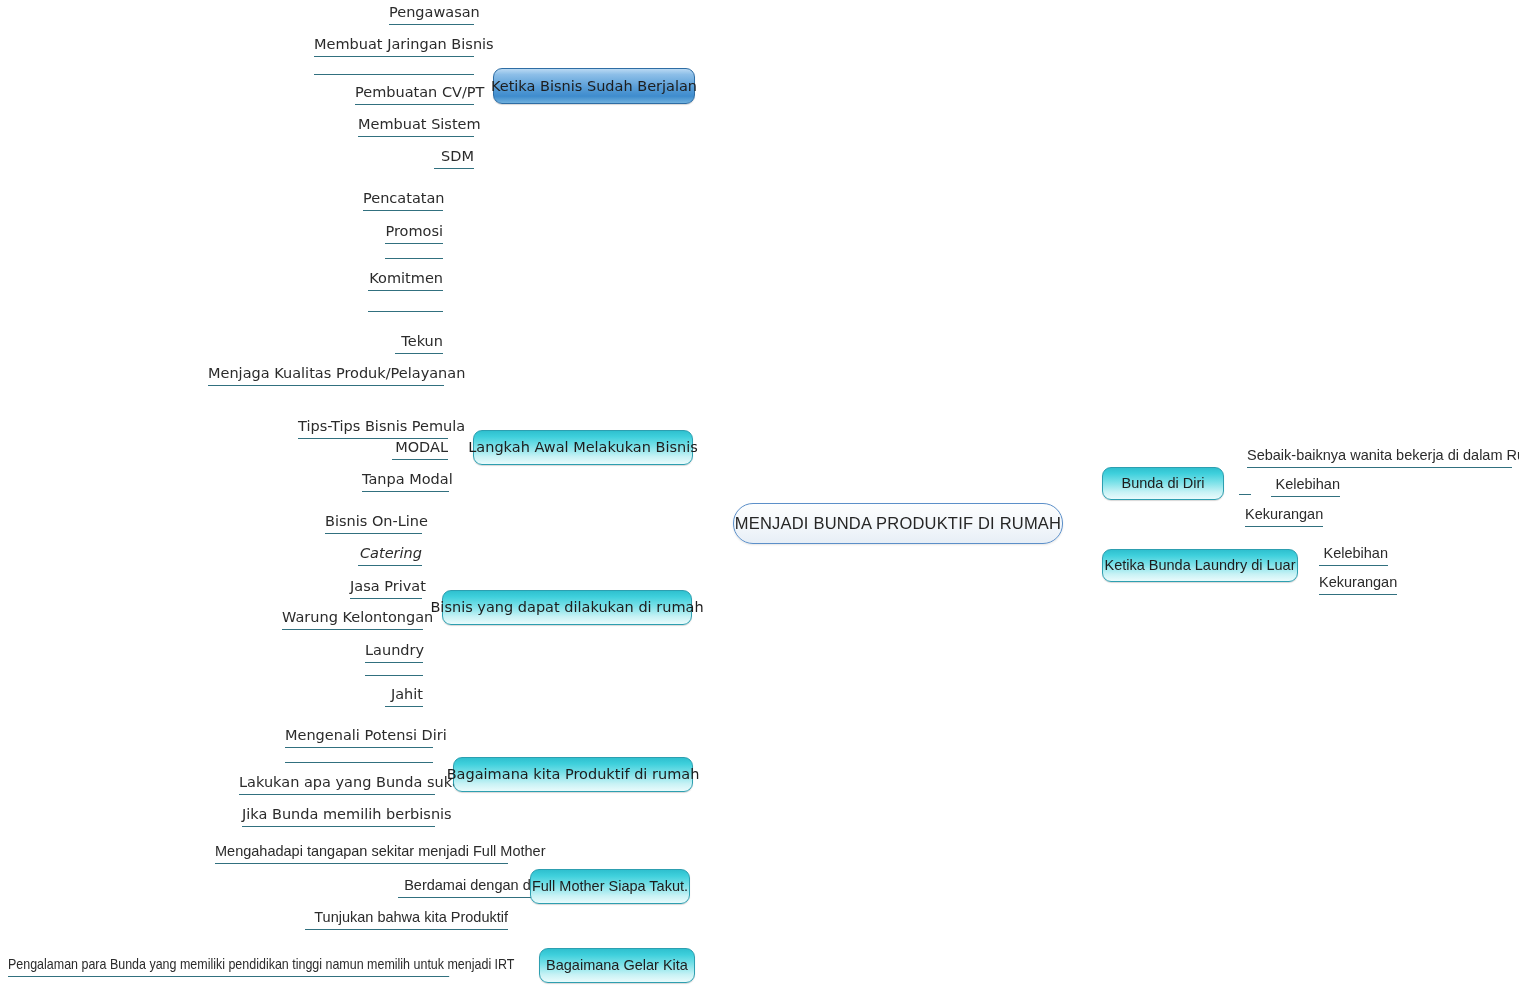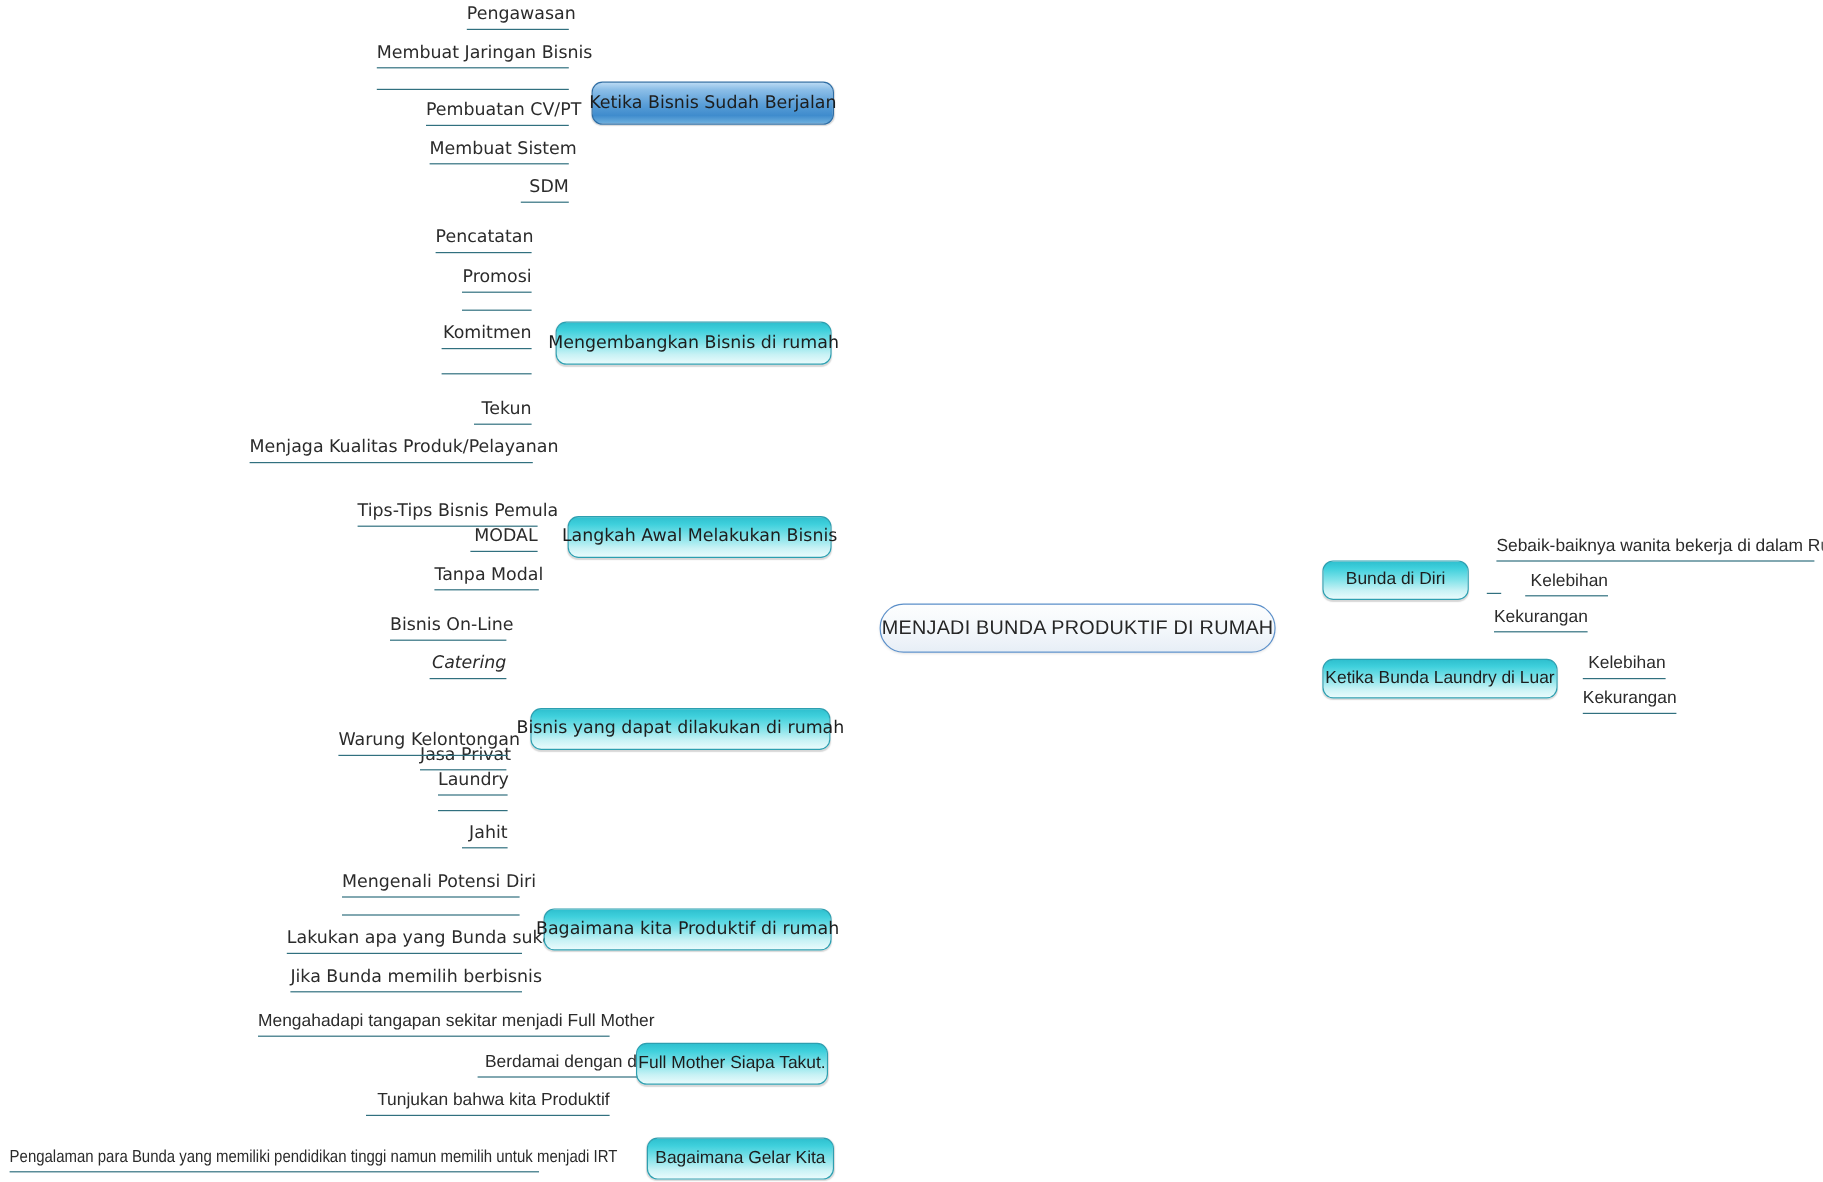--- a/index.html
+++ b/index.html
@@ -98,28 +98,27 @@
     <div class="leaf" style="left: 358px; top: 116px; width: 116px; text-align: right;">Membuat Sistem</div>
     <div class="leaf" style="left: 434px; top: 148px; width: 40px; text-align: right;">SDM</div>
     <div class="node blue" style="left: 493px; top: 68px; width: 202px; height: 36px;">Ketika Bisnis Sudah Berjalan</div>
     <div class="leaf" style="left: 363px; top: 190px; width: 80px; text-align: right;">Pencatatan</div>
     <div class="leaf" style="left: 385px; top: 223px; width: 58px; text-align: right;">Promosi</div>
     <div class="leaf stub" style="left: 385px; top: 258px; width: 58px;"></div>
     <div class="leaf" style="left: 368px; top: 270px; width: 75px; text-align: right;">Komitmen</div>
     <div class="leaf stub" style="left: 368px; top: 311px; width: 75px;"></div>
     <div class="leaf" style="left: 395px; top: 333px; width: 48px; text-align: right;">Tekun</div>
     <div class="leaf" style="left: 208px; top: 365px; width: 236px; text-align: right;">Menjaga Kualitas Produk/Pelayanan</div>
-    <div class="node teal" style="left: 463px; top: 268px; width: 230px; height: 36px;">Mengembangkan Bisnis di rumah</div>
     <div class="leaf" style="left: 298px; top: 418px; width: 150px; text-align: right;">Tips-Tips Bisnis Pemula</div>
     <div class="leaf" style="left: 392px; top: 439px; width: 56px; text-align: right;">MODAL</div>
     <div class="leaf" style="left: 362px; top: 471px; width: 87px; text-align: right;">Tanpa Modal</div>
     <div class="node teal" style="left: 473px; top: 430px; width: 220px; height: 35px;">Langkah Awal Melakukan Bisnis</div>
     <div class="leaf" style="left: 325px; top: 513px; width: 97px; text-align: right;">Bisnis On-Line</div>
     <div class="leaf ital" style="left: 358px; top: 545px; width: 64px; text-align: right;">Catering</div>
-    <div class="leaf" style="left: 350px; top: 578px; width: 72px; text-align: right; margin-top: 43px;">Jasa Privat</div>
+    <div class="leaf" style="left: 350px; top: 578px; width: 72px; text-align: right;">Jasa Privat</div>
     <div class="leaf" style="left: 282px; top: 609px; width: 141px; text-align: right;">Warung Kelontongan</div>
     <div class="leaf" style="left: 365px; top: 642px; width: 58px; text-align: right;">Laundry</div>
     <div class="leaf stub" style="left: 365px; top: 675px; width: 58px;"></div>
     <div class="leaf" style="left: 385px; top: 686px; width: 38px; text-align: right;">Jahit</div>
     <div class="node teal" style="left: 442px; top: 590px; width: 250px; height: 35px;">Bisnis yang dapat dilakukan di rumah</div>
     <div class="leaf" style="left: 285px; top: 727px; width: 148px; text-align: right;">Mengenali Potensi Diri</div>
     <div class="leaf stub" style="left: 285px; top: 762px; width: 148px;"></div>
     <div class="leaf" style="left: 239px; top: 774px; width: 196px; text-align: right;">Lakukan apa yang Bunda suka</div>
     <div class="leaf" style="left: 242px; top: 806px; width: 193px; text-align: right;">Jika Bunda memilih berbisnis</div>
     <div class="node teal" style="left: 453px; top: 757px; width: 240px; height: 35px;">Bagaimana kita Produktif di  rumah</div>

